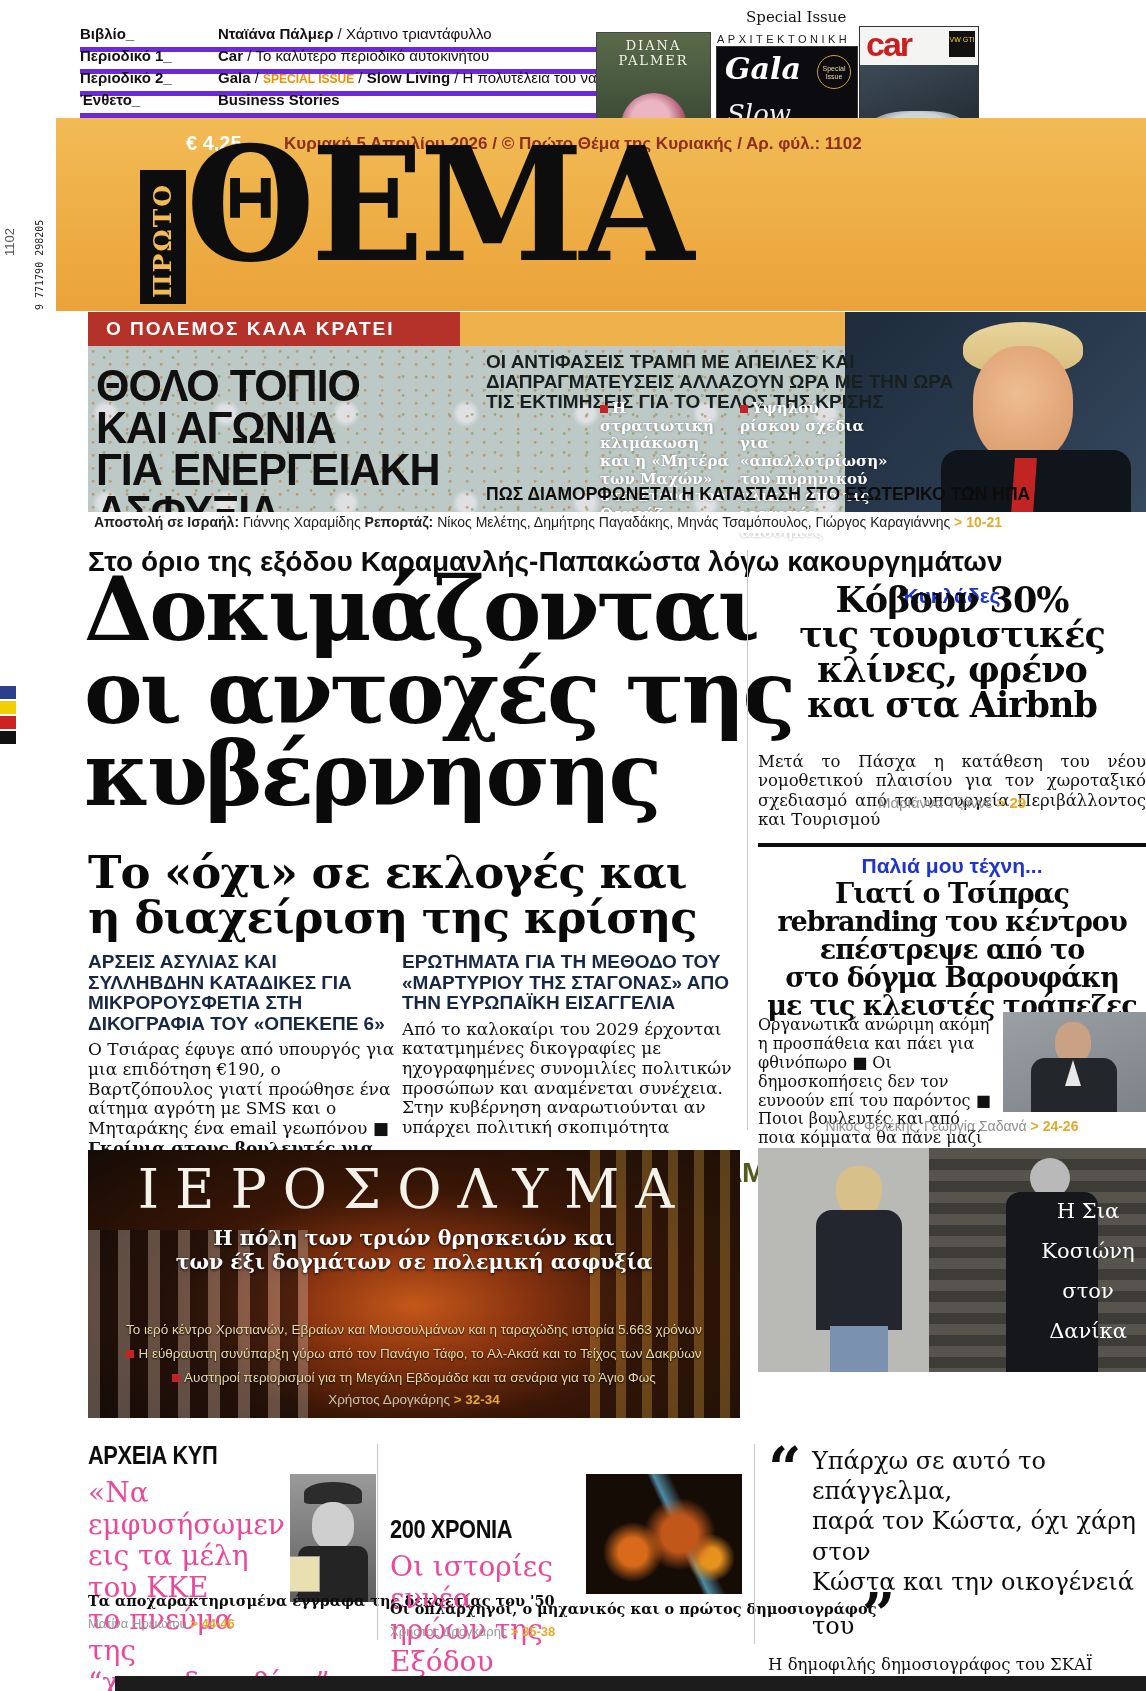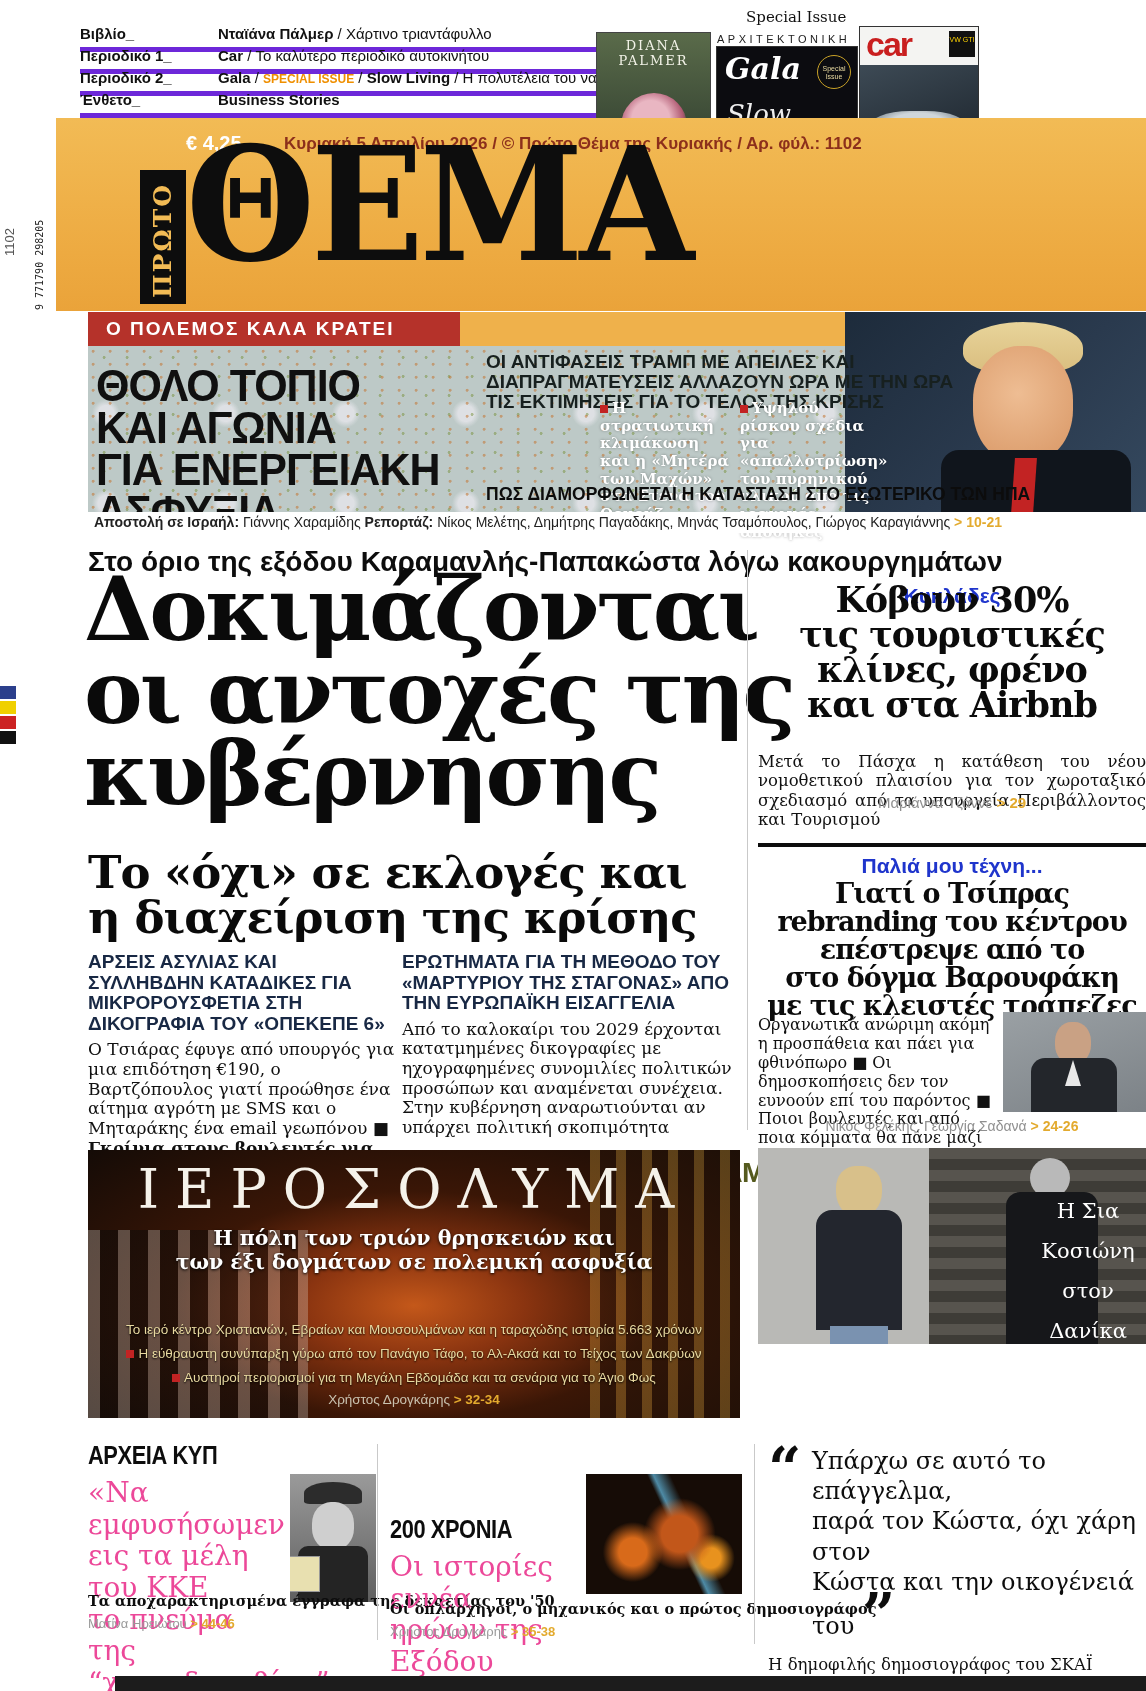--- a/index.html
+++ b/index.html
@@ -115,21 +115,21 @@
   .sb{left:758px;width:388px;}
   .sb-kicker{font-size:21px;font-weight:bold;color:#1f35cc;text-align:center;width:388px;}
   .sb-head{font-family:"DejaVu Serif",serif;font-weight:bold;color:#0b0b0b;text-align:center;width:388px;letter-spacing:-1px;}
   .sb-body{font-family:"DejaVu Serif",serif;font-size:16.5px;line-height:1.18;color:#111;text-align:justify;width:388px;}
   .sb-credit{font-size:15px;text-align:center;width:388px;}
   .hrule{left:758px;width:388px;height:4px;background:#0d0d0d;}
   .tsipras{left:1003px;top:1012px;width:143px;height:100px;background:linear-gradient(160deg,#9aa0a4,#7c8287);overflow:hidden;}
   .ts-head{position:absolute;left:52px;top:10px;width:36px;height:42px;border-radius:45%;background:#c9a184;}
   .ts-body{position:absolute;left:28px;top:46px;width:86px;height:56px;border-radius:14px 14px 0 0;background:#23262b;}
   .ts-shirt{position:absolute;left:62px;top:48px;width:16px;height:26px;background:#e8e8e8;clip-path:polygon(50% 0,0 100%,100% 100%);}
-  .kosioni{left:758px;top:1148px;width:388px;height:196px;overflow:hidden;
+  .kosioni{left:758px;top:1148px;width:388px;height:224px;overflow:hidden;
       background:linear-gradient(90deg,#b9b9b6 0 44%,#6a6a66 44%);}
   .ko-shutter{position:absolute;left:44%;top:0;width:56%;height:100%;
       background:repeating-linear-gradient(180deg,#57544e 0 11px,#3e3c37 11px 22px);}
   .ko-woman-hair{position:absolute;left:78px;top:18px;width:46px;height:52px;border-radius:50% 50% 60% 60%;background:#d8c08a;}
   .ko-woman-coat{position:absolute;left:58px;top:62px;width:86px;height:120px;border-radius:16px 16px 0 0;background:#23262e;}
   .ko-woman-jeans{position:absolute;left:72px;top:178px;width:58px;height:98px;background:#7a92b0;}
   .ko-man-hair{position:absolute;left:272px;top:10px;width:40px;height:40px;border-radius:50%;background:#b9b9b9;}
   .ko-man-suit{position:absolute;left:248px;top:44px;width:92px;height:232px;border-radius:14px 14px 0 0;background:#16171a;}
   .ko-text{position:absolute;right:10px;top:44px;width:96px;color:#fff;text-align:center;
       font-family:"DejaVu Serif",serif;font-size:21px;line-height:1.9;}

